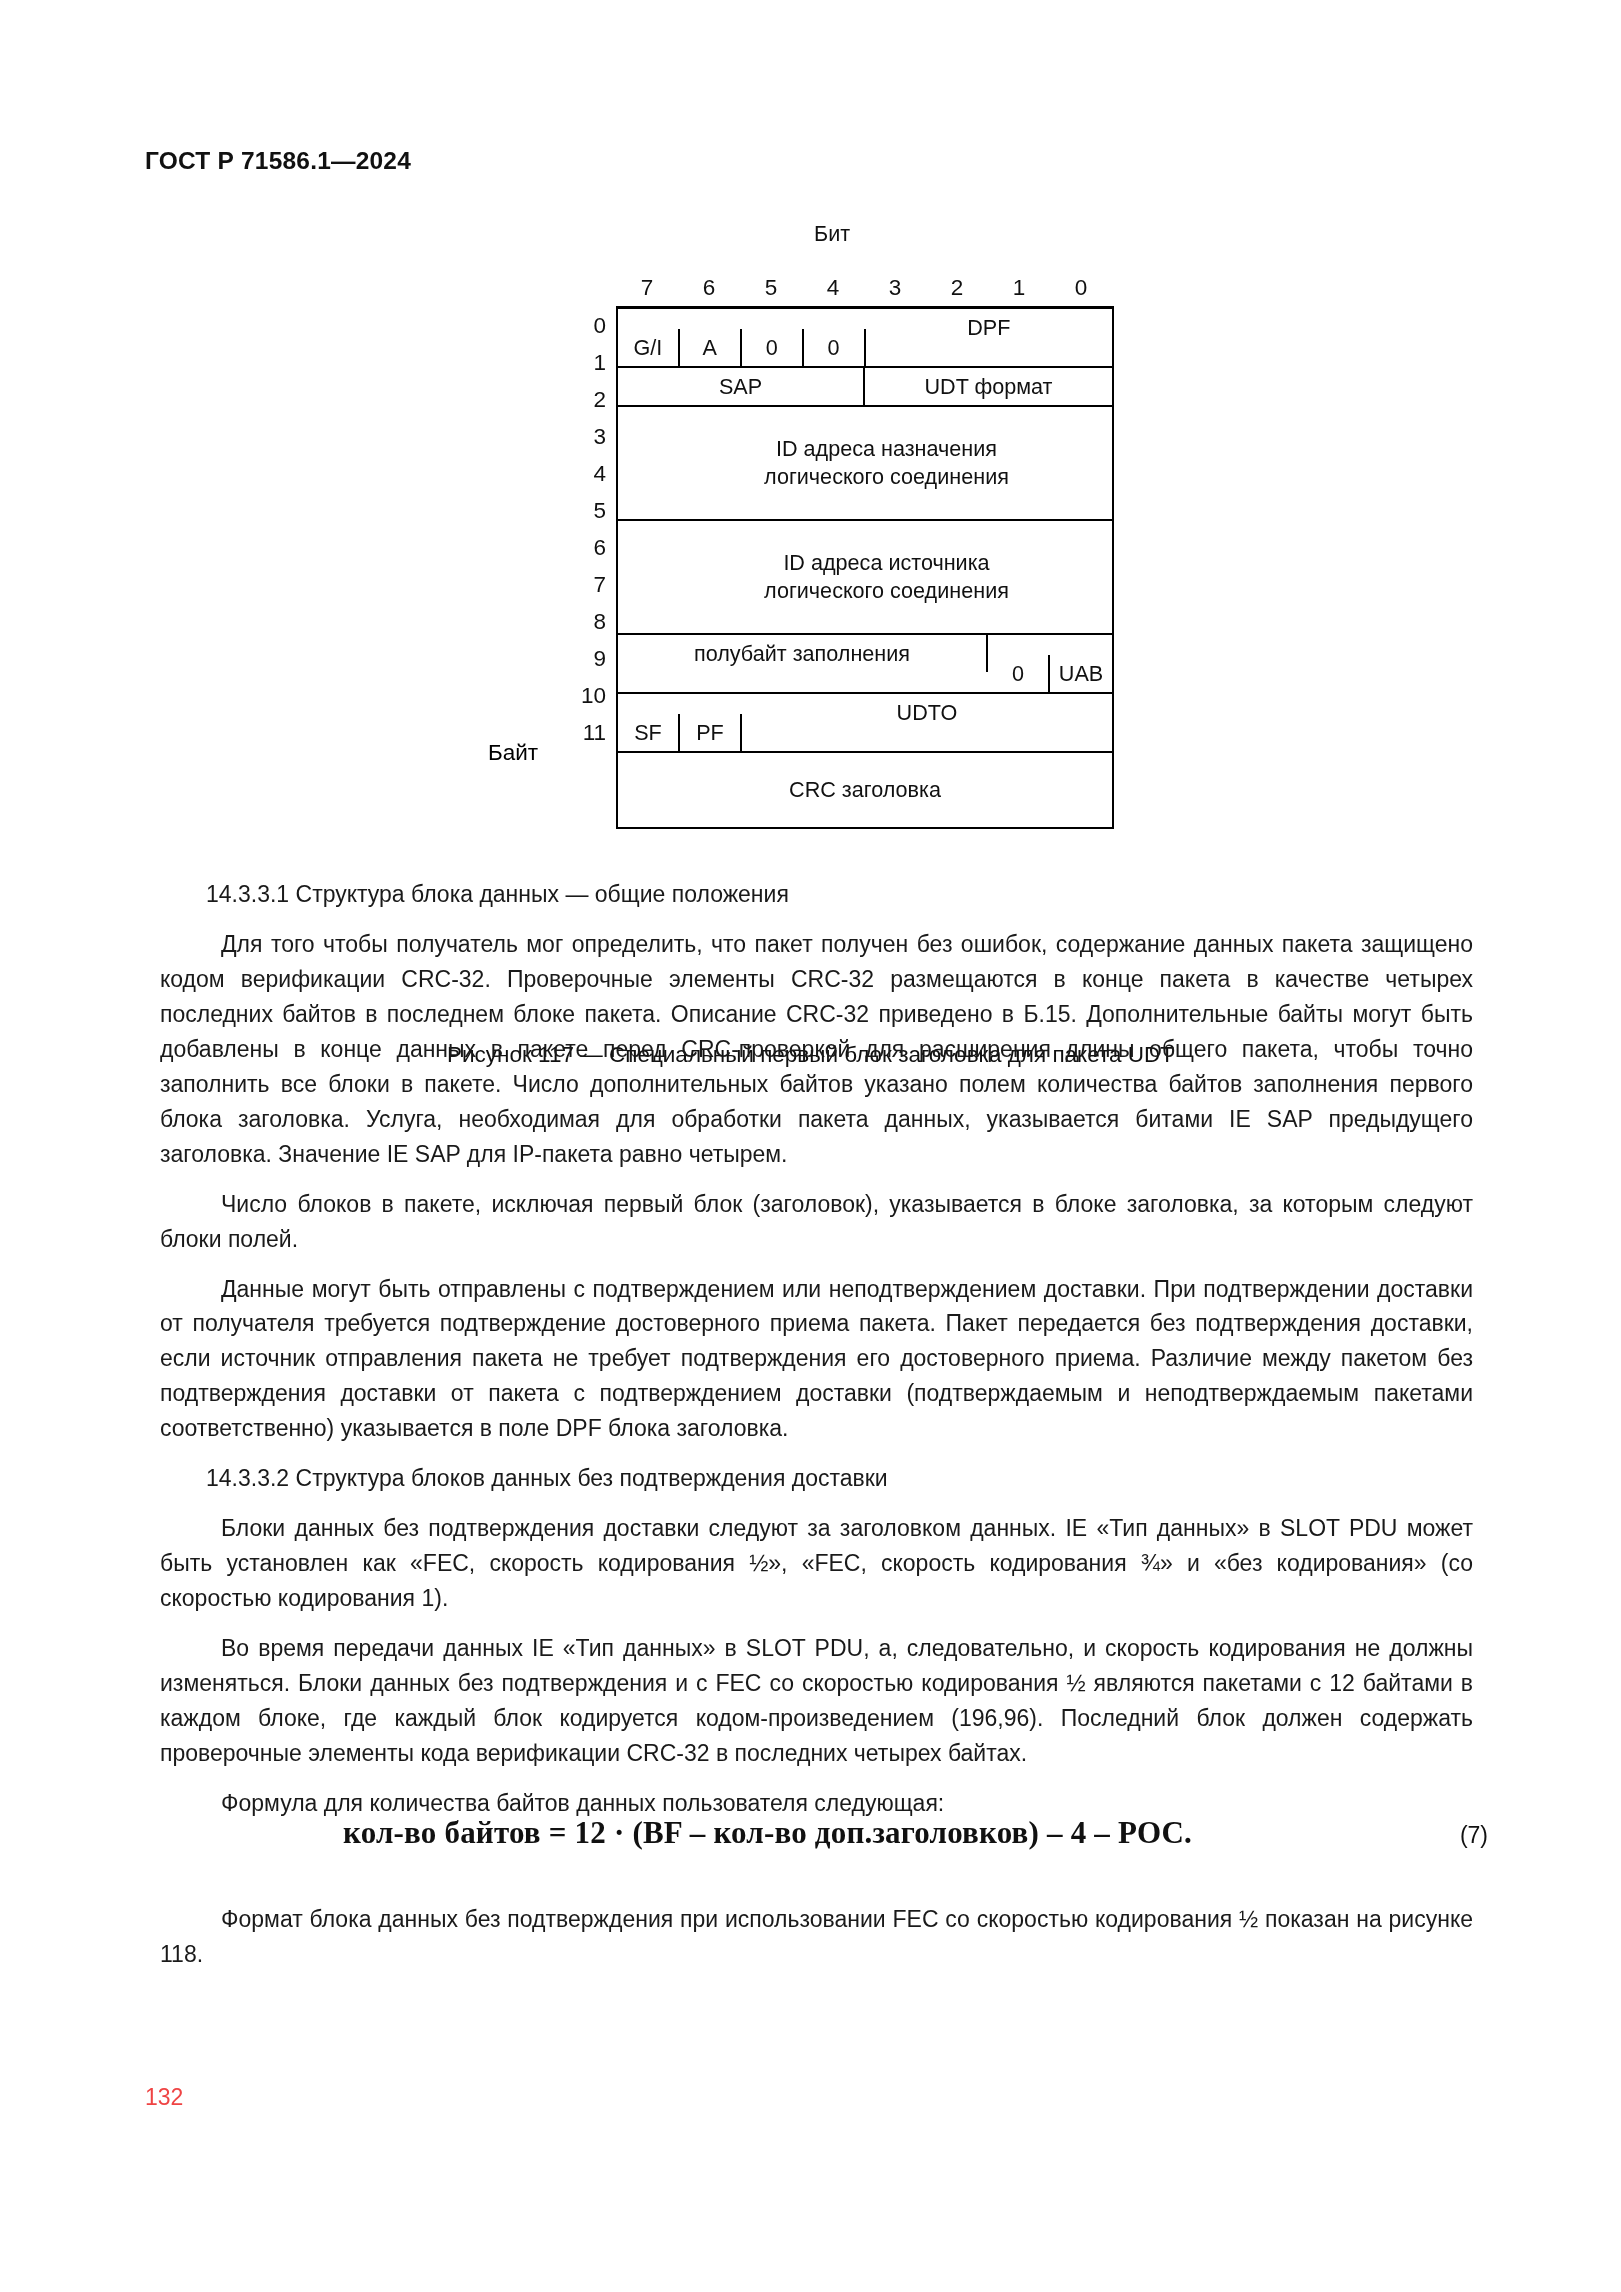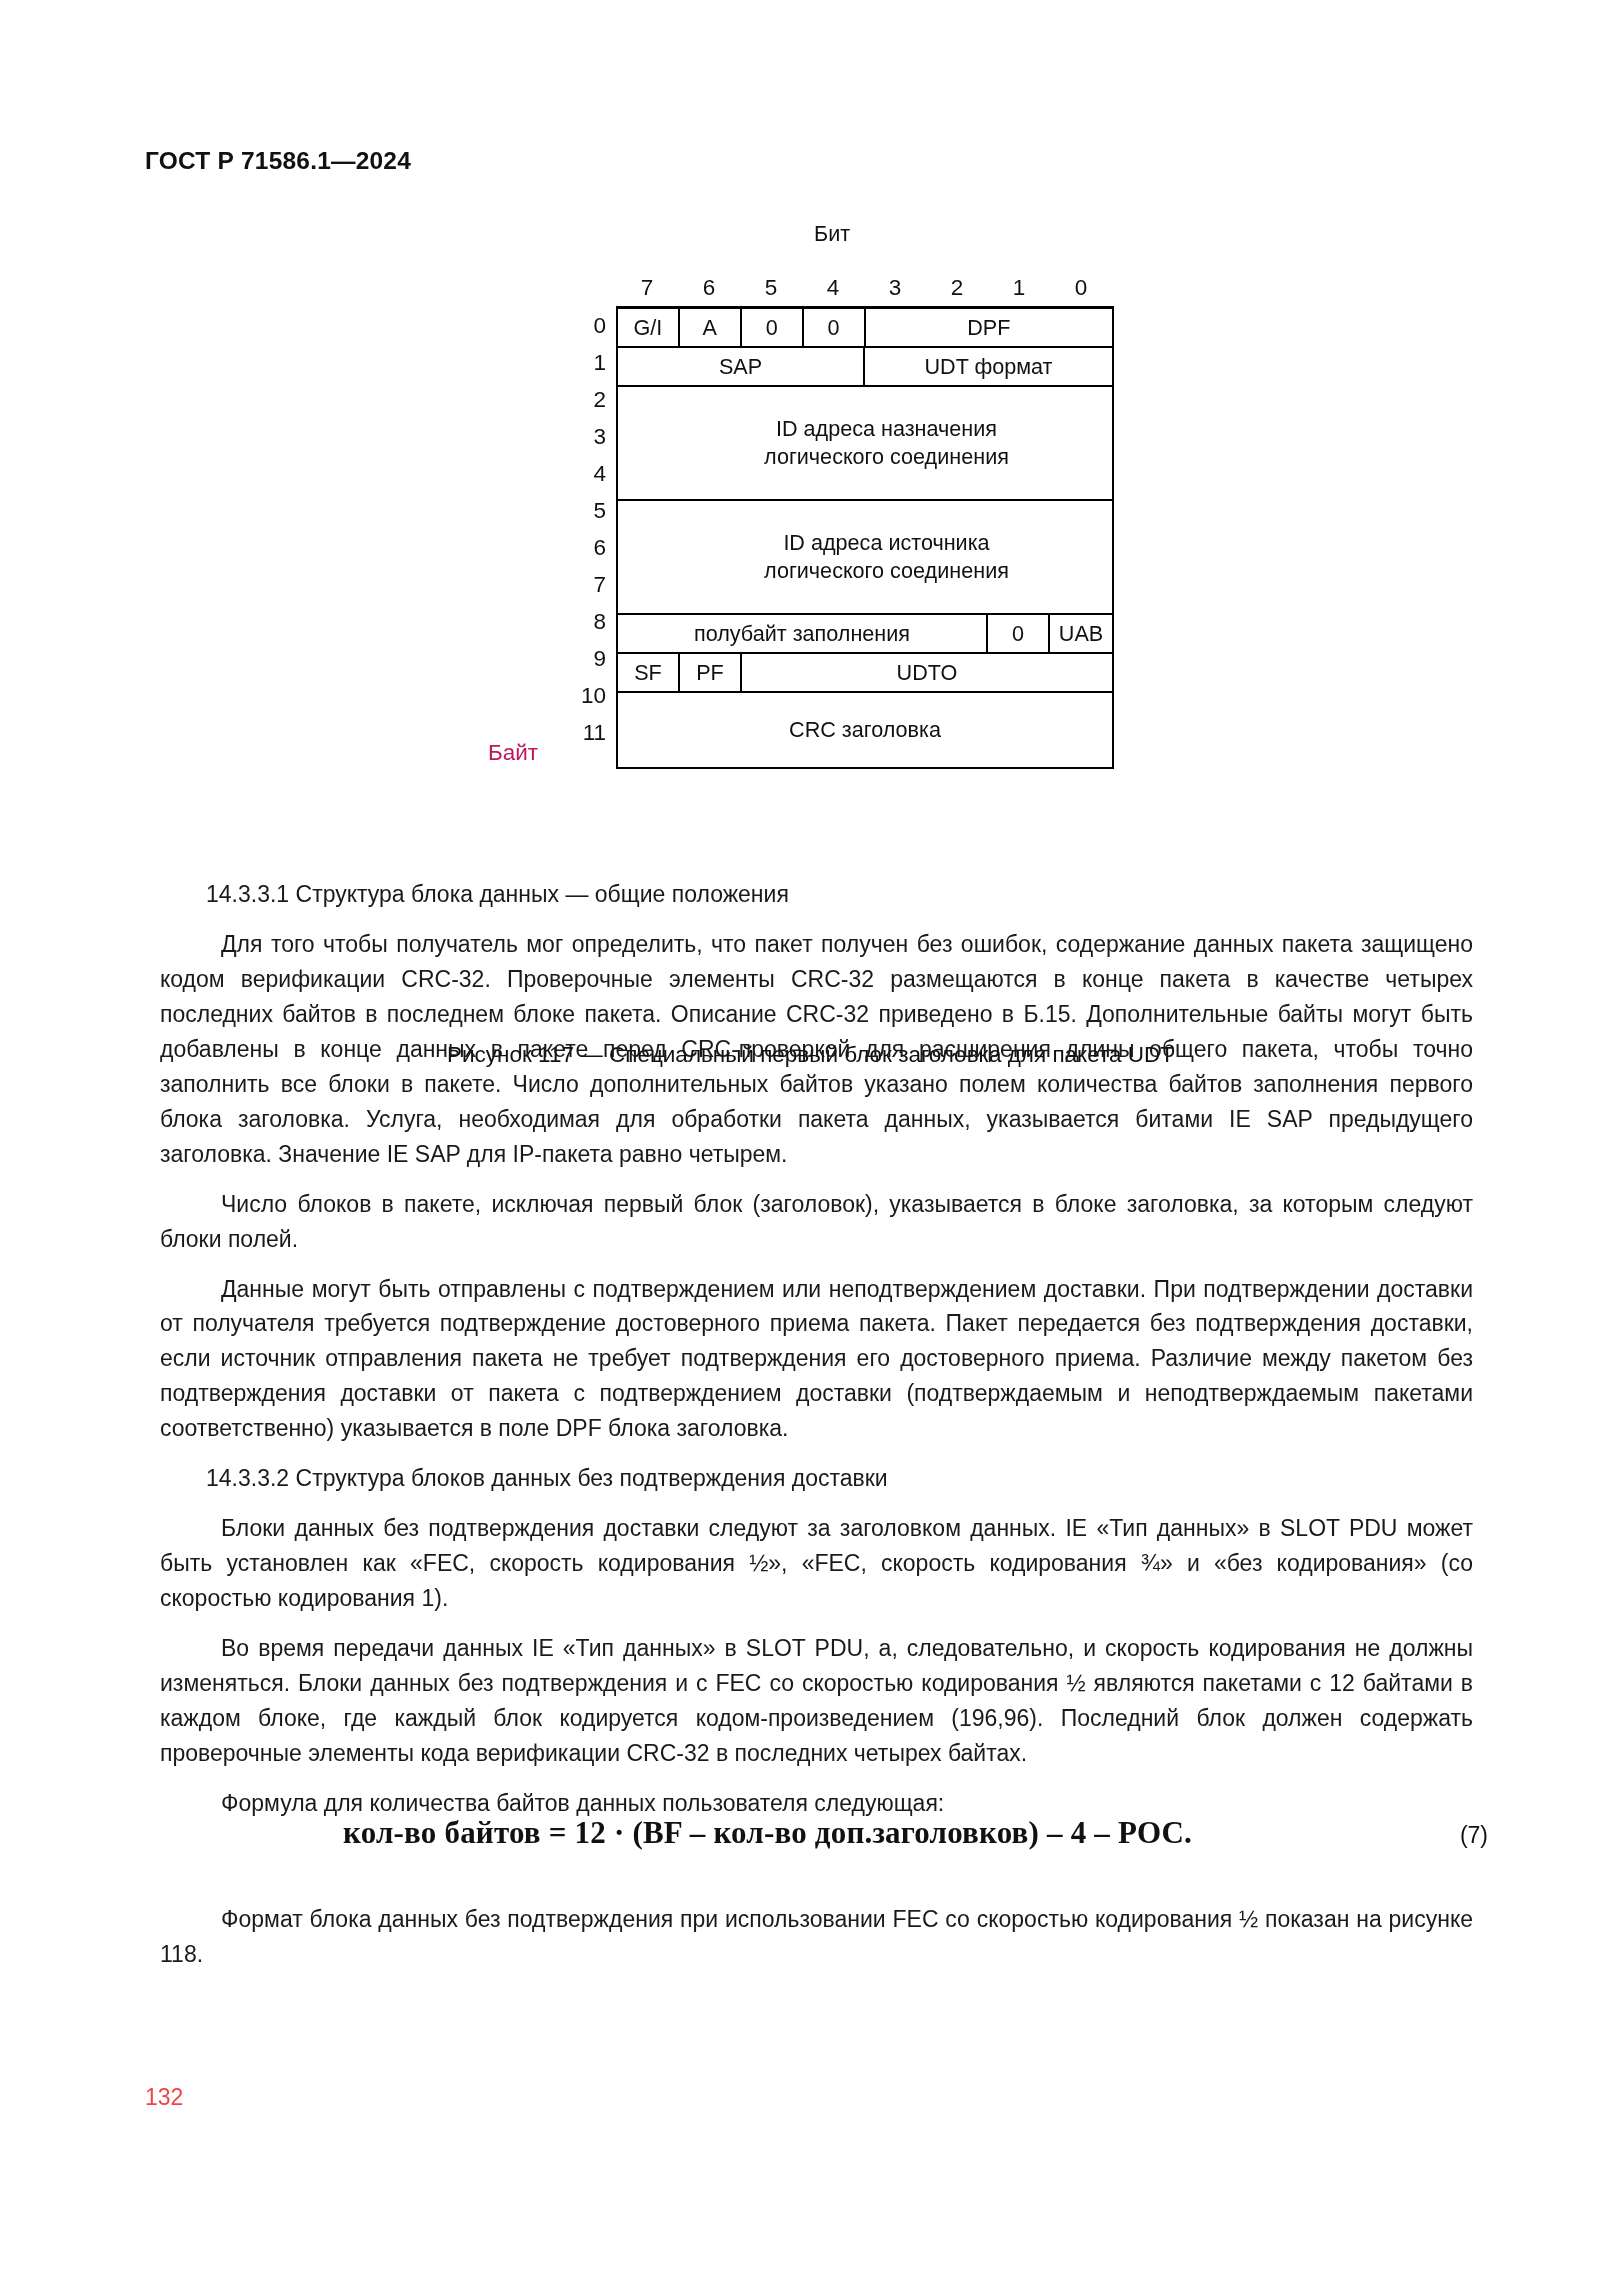--- a/index.html
+++ b/index.html
@@ -23,40 +23,40 @@
   
   .figure { position:absolute; left:0; top:221px; width:1621px; }
   .fig-inner { position:relative; width:1621px; height:598px; }
 
   .bit-label {
     position:absolute; left:814px; top:0px;
     font-size:21.6px; color:#111;
   }
   .byte-label {
     position:absolute; left:488px; top:519px;
-    font-size:22.5px; color:#be185d;
+    font-size:22.5px; color:#000000;
   }
 
   
   .diagram { position:absolute; left:616px; top:54px; }
   .bitnums { display:flex; height:31px; }
   .bitnums .bn {
     width:62px; text-align:center; font-size:22.5px; color:#111;
   }
   .rows { border:2.9px solid #000; border-top-width:3.9px; width:494px; }
   .brow { display:flex; border-bottom:2.9px solid #000; }
   .brow:last-child { border-bottom:none; }
   .cell {
     border-right:2.9px solid #000;
     display:flex; align-items:center; justify-content:center;
     font-size:21.6px; color:#111; box-sizing:border-box;
     height:37px;
   }
   .cell:last-child { border-right:none; }
-  .c1 { width:62px; }
+  .c1 { width:62px;margin-top:20px; }
   .c4 { width:247px; } .c6 { width:370px; } .c8 { width:494px; }
   .tall2 { height:74px; }
   .tall3 { height:112px;padding-left:43px; }
   .stack { flex-direction:column; gap:2px; }
 
   
   .byteidx { position:absolute; left:571px; top:86px; width:35px; }
   .byteidx div {
     height:37px; line-height:37px; text-align:right;
     font-size:22.5px; color:#111;

